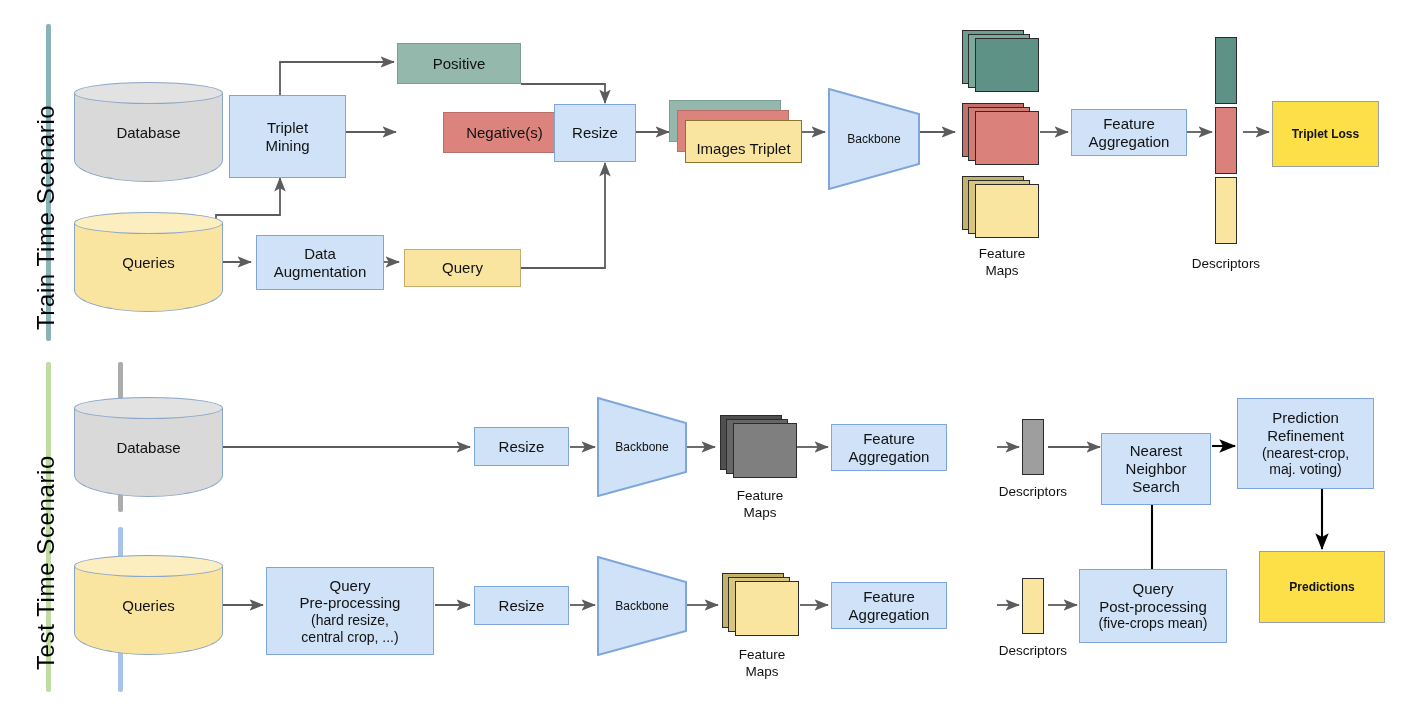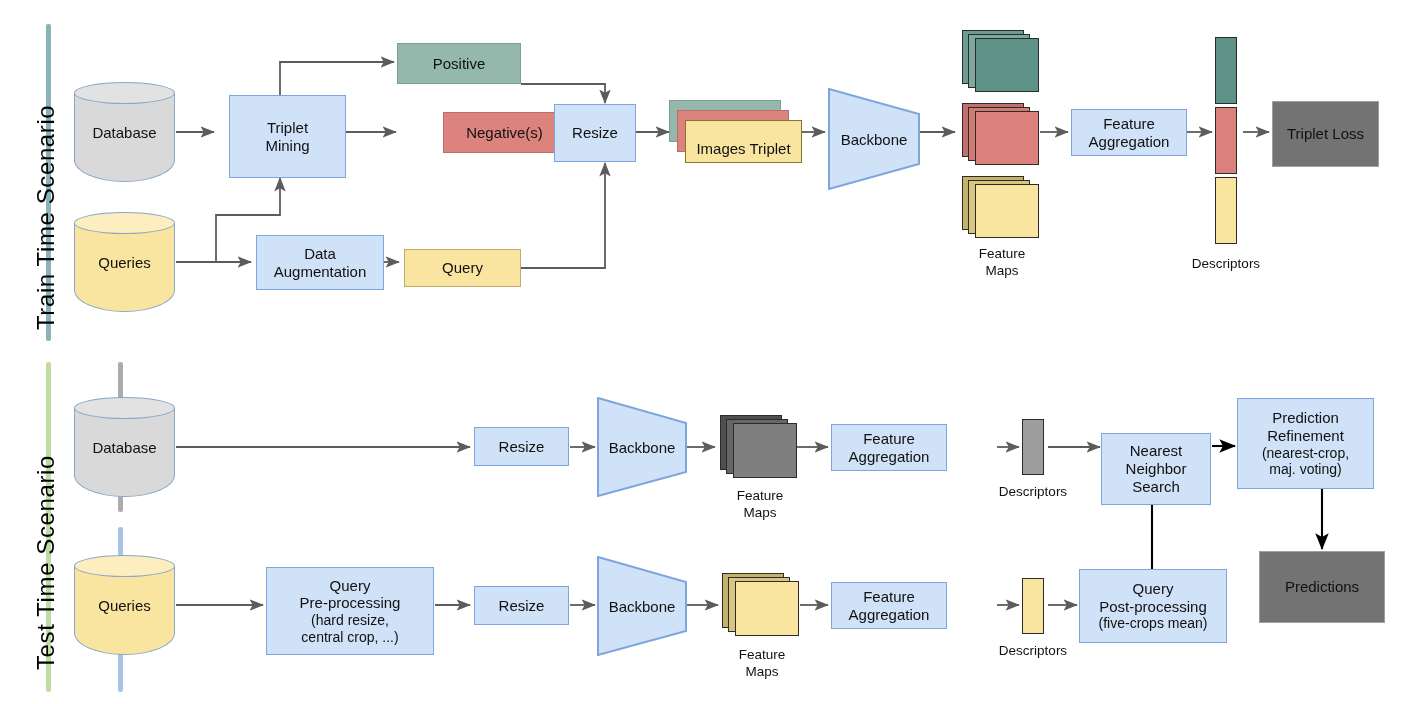--- a/index.html
+++ b/index.html
@@ -4,51 +4,51 @@
 <style>
   html,body{margin:0;padding:0;background:#ffffff;}
   body{font-family:"Liberation Sans","DejaVu Sans",sans-serif;}
   #canvas{position:relative;width:1428px;height:704px;background:#fff;overflow:hidden;}
 
   
   .node{position:absolute;box-sizing:border-box;display:flex;align-items:center;
         justify-content:center;text-align:center;color:#111;line-height:1.18;}
 
   .box{border:1.5px solid #7EA6DC;background:#CFE2F7;font-size:15px;}
-  .box-plain{border:1.5px solid #9aa0a6;background:#737373;font-size:15px;}
+  .box-plain{border:1.5px solid #9aa0a6;background:#fde047;font-size:12px;font-weight:bold;}
   .box-pos{border:1.5px solid #7f9e92;background:#94B8AB;font-size:15px;}
   .box-neg{border:1.5px solid #b86f69;background:#DB837C;font-size:15px;margin-left:44px;}
   .box-qry{border:1.5px solid #c4ad6a;background:#FAE5A0;font-size:15px;}
 
   .ital{font-size:14px;}
 
   
   .rail{position:absolute;border-radius:2px;}
 
   
   .vlabel{position:absolute;transform-origin:0 0;white-space:nowrap;color:#000;}
   .vlabel.big{font-size:24px;letter-spacing:.6px;}
   .vlabel.small{font-size:15px;}
 
   
-  .cyl{position:absolute;}
+  .cyl{position:absolute;padding-left:48px;}
   .cyl .body{position:absolute;left:0;right:0;top:11px;bottom:0;
        border-left:1.5px solid #8aa6c8;border-right:1.5px solid #8aa6c8;
        border-bottom:1.5px solid #8aa6c8;border-bottom-left-radius:50% 22px;
        border-bottom-right-radius:50% 22px;}
   .cyl .top{position:absolute;left:0;right:0;top:0;height:22px;border-radius:50%;
        border:1.5px solid #8aa6c8;box-sizing:border-box;}
   .cyl .cap-text{position:absolute;left:0;right:0;top:0;bottom:0;display:flex;
        align-items:center;justify-content:center;font-size:15px;color:#111;}
 
   
   .trap{position:absolute;}
   .trap svg{position:absolute;inset:0;}
   .trap span{position:absolute;inset:0;display:flex;align-items:center;
-       justify-content:center;font-size:15px;color:#111;}
+       justify-content:center;font-size:12px;color:#111;}
 
   
   .stack{position:absolute;}
   .stack i{position:absolute;display:block;border:1.6px solid #2b2b2b;box-sizing:border-box;}
 
   
   .dbar{position:absolute;border:1.6px solid #2b2b2b;box-sizing:border-box;}
 
   
   .itrip{position:absolute;}

